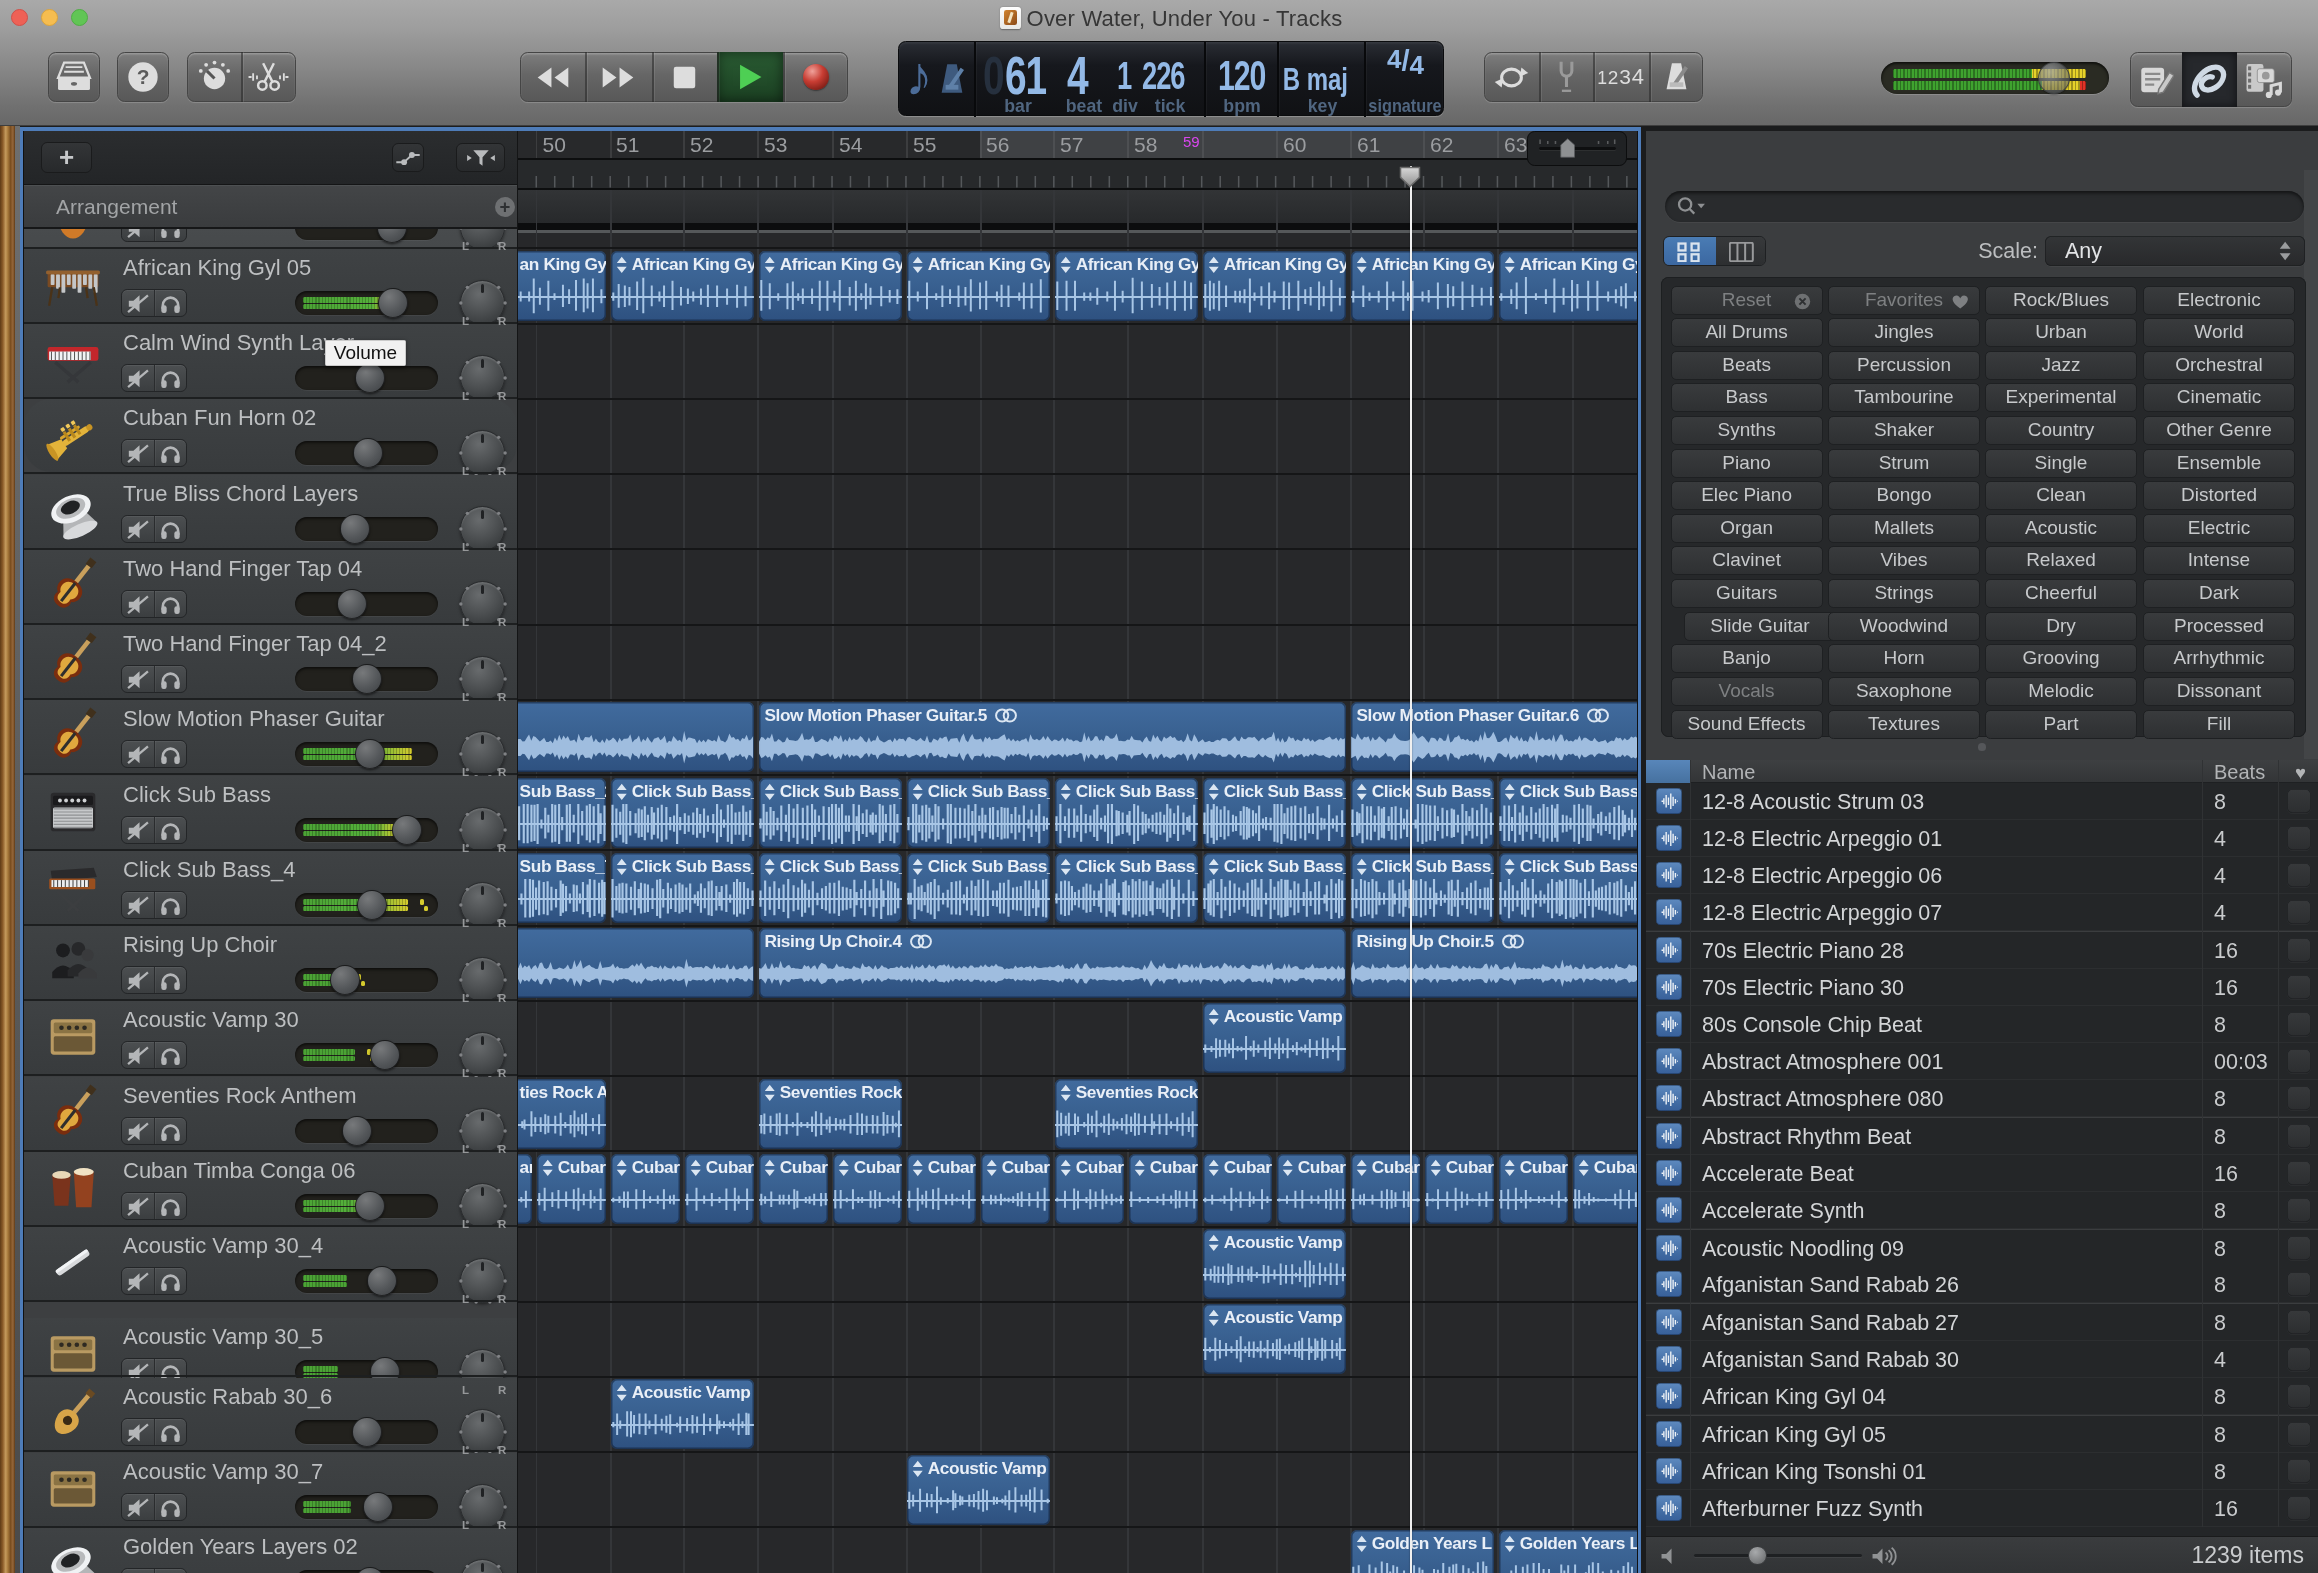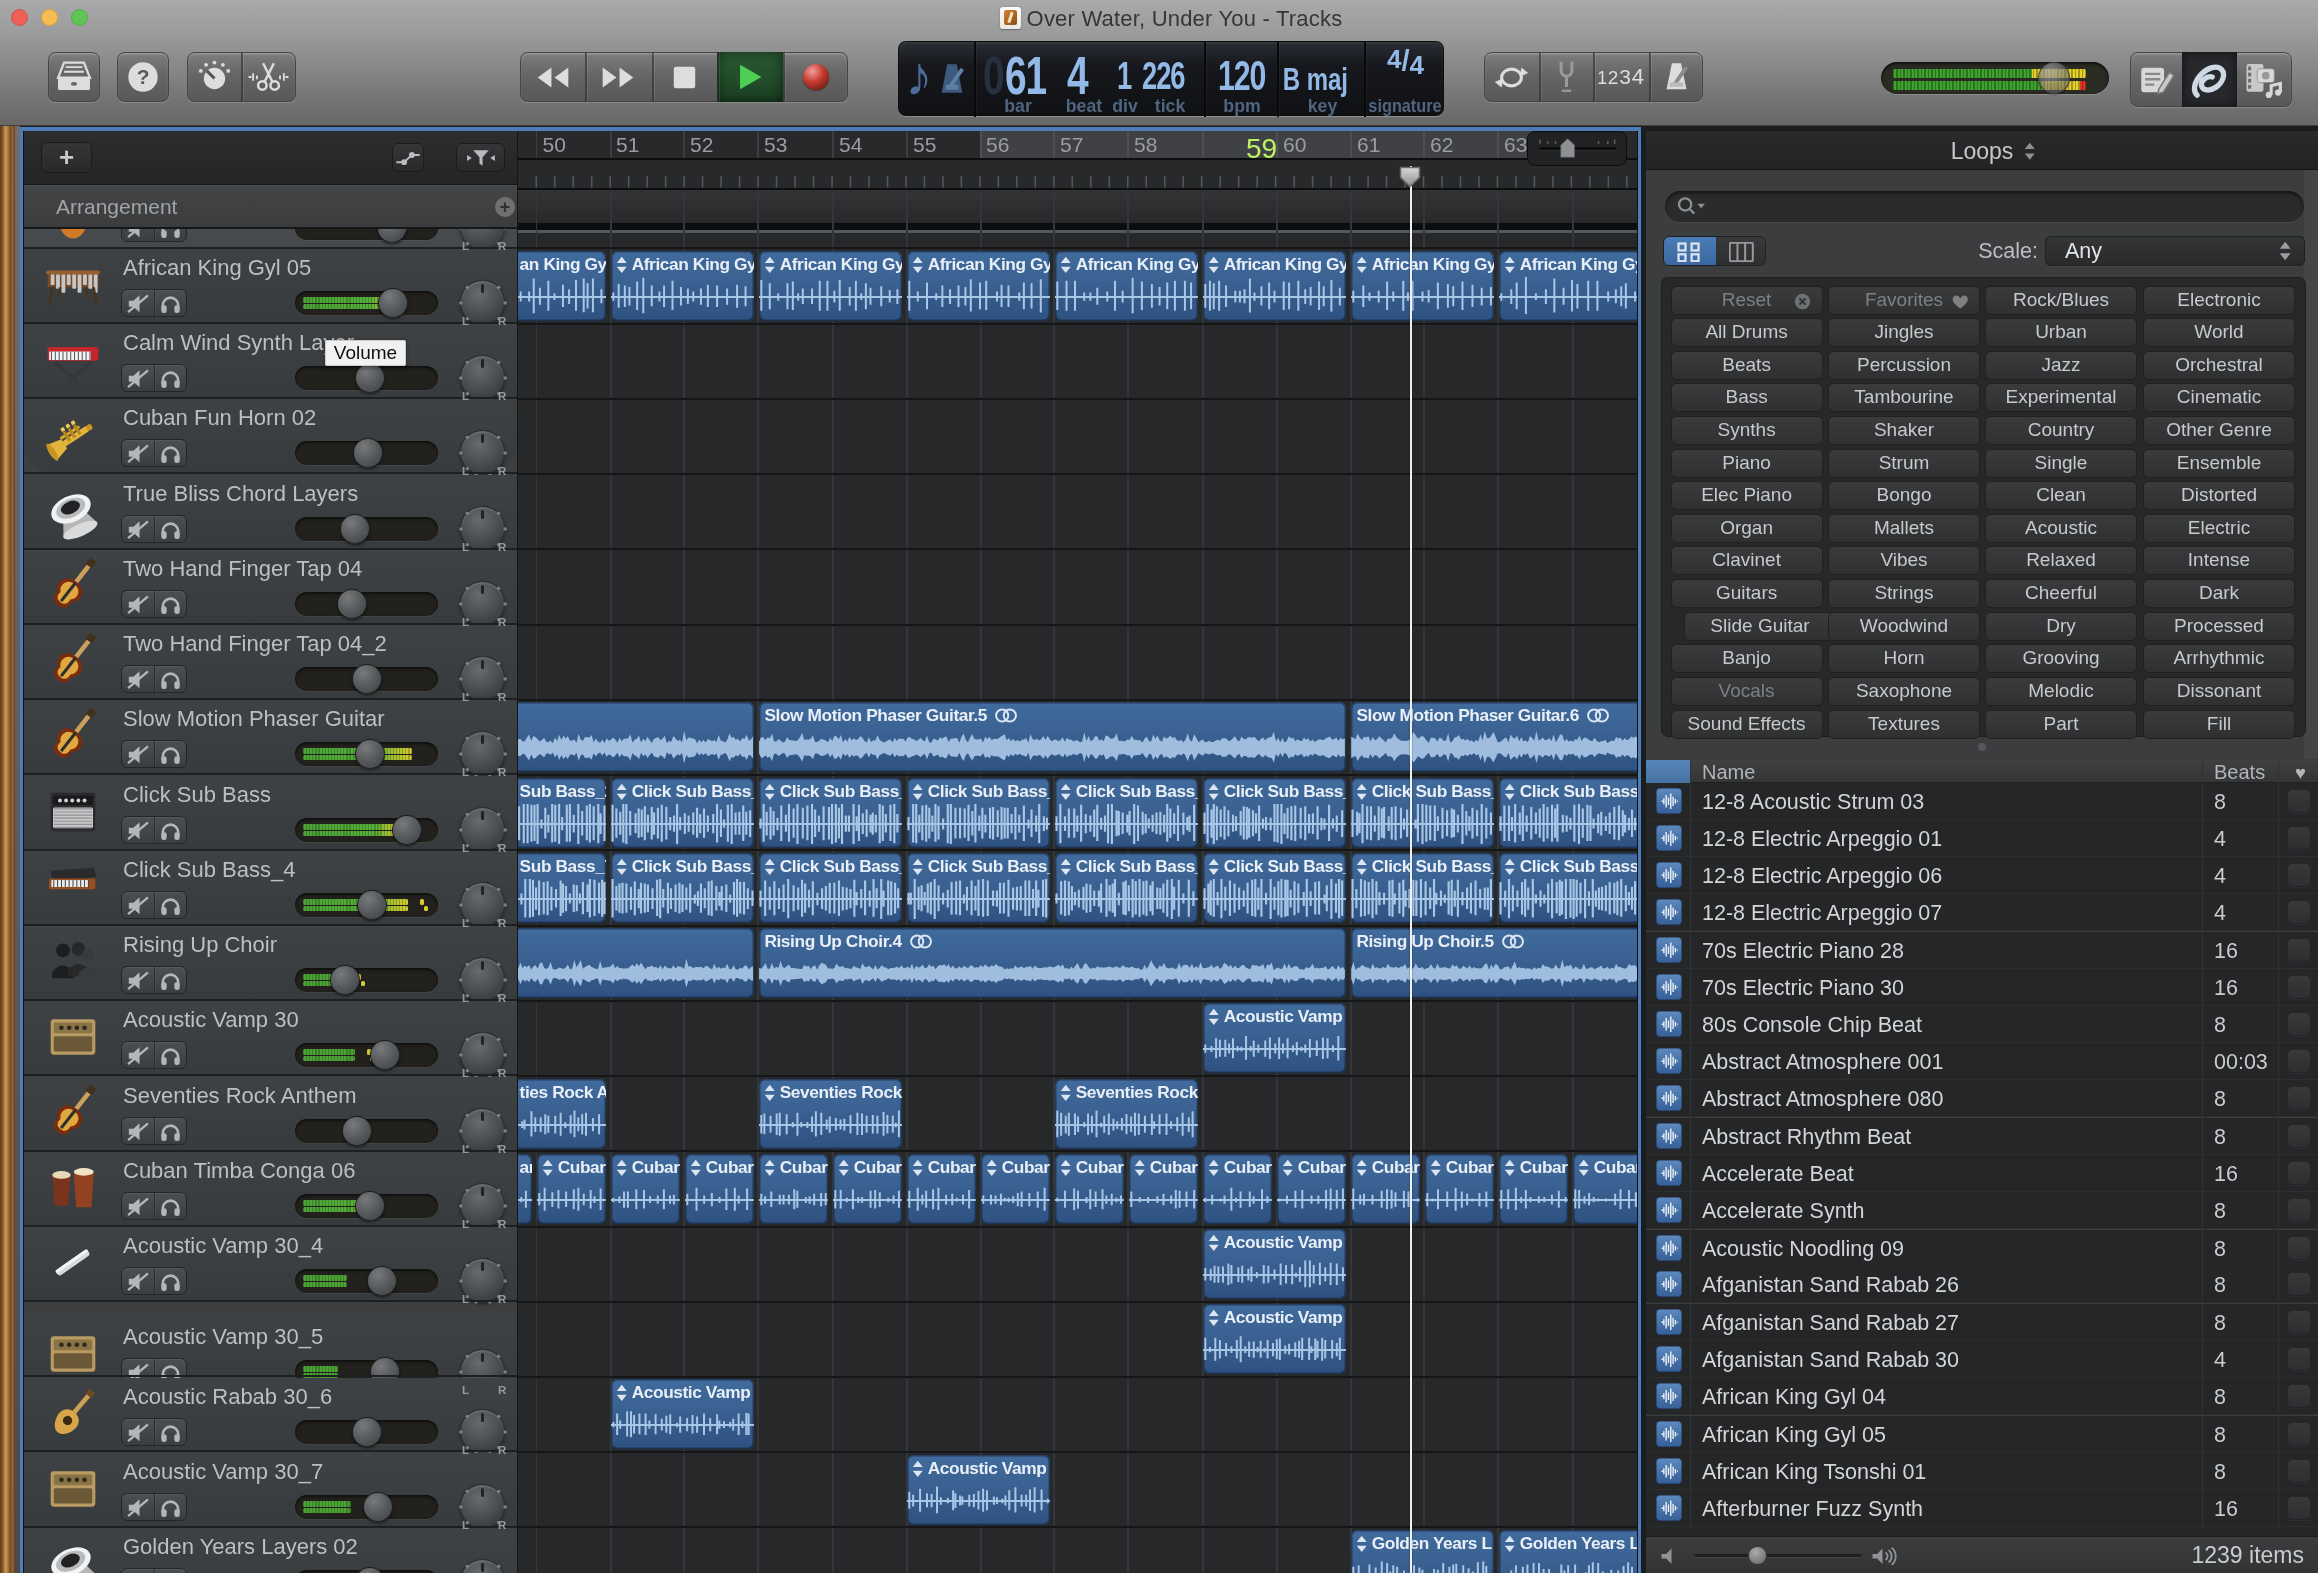--- a/index.html
+++ b/index.html
@@ -1209,21 +1209,21 @@
 <div class="abs" style="left:388px;top:59px;width:1.5px;height:1384px;background:#343639"></div>
 <div class="abs" style="left:468px;top:2.3px;font-size:21px;color:#9b9da0">56</div>
 <div class="abs" style="left:462px;top:0;width:1.5px;height:27px;background:rgba(120,122,124,.25)"></div>
 <div class="abs" style="left:462px;top:59px;width:1.5px;height:1384px;background:#343639"></div>
 <div class="abs" style="left:542px;top:2.3px;font-size:21px;color:#9b9da0">57</div>
 <div class="abs" style="left:535px;top:0;width:1.5px;height:27px;background:rgba(120,122,124,.25)"></div>
 <div class="abs" style="left:535px;top:59px;width:1.5px;height:1384px;background:#343639"></div>
 <div class="abs" style="left:616px;top:2.3px;font-size:21px;color:#9b9da0">58</div>
 <div class="abs" style="left:609px;top:0;width:1.5px;height:27px;background:rgba(120,122,124,.25)"></div>
 <div class="abs" style="left:609px;top:59px;width:1.5px;height:1384px;background:#343639"></div>
-<div class="abs" style="left:728px;top:2.3px;font-size:28px;color:#bef264">59</div>
+<div class="abs" style="left:665px;top:2.3px;font-size:15px;color:#d946ef">59</div>
 <div class="abs" style="left:684px;top:0;width:1.5px;height:27px;background:rgba(120,122,124,.25)"></div>
 <div class="abs" style="left:684px;top:59px;width:1.5px;height:1384px;background:#343639"></div>
 <div class="abs" style="left:765px;top:2.3px;font-size:21px;color:#9b9da0">60</div>
 <div class="abs" style="left:758px;top:0;width:1.5px;height:27px;background:rgba(120,122,124,.25)"></div>
 <div class="abs" style="left:758px;top:59px;width:1.5px;height:1384px;background:#343639"></div>
 <div class="abs" style="left:839px;top:2.3px;font-size:21px;color:#9b9da0">61</div>
 <div class="abs" style="left:832px;top:0;width:1.5px;height:27px;background:rgba(120,122,124,.25)"></div>
 <div class="abs" style="left:832px;top:59px;width:1.5px;height:1384px;background:#343639"></div>
 <div class="abs" style="left:912px;top:2.3px;font-size:21px;color:#9b9da0">62</div>
 <div class="abs" style="left:905px;top:0;width:1.5px;height:27px;background:rgba(120,122,124,.25)"></div>
@@ -1830,26 +1830,20 @@
       <svg class="abs" style="left:32px;top:6.2px" width="15.4" height="20" viewBox="0 0 20 26">
         <path d="M10 1 L19 9 V25 H1 V9 Z" fill="#8e9092" stroke="#55575a"></path>
       </svg>
       <svg class="abs" style="left:9.2px;top:6.2px" width="80" height="6.2" viewBox="0 0 104 8">
         <path d="M4 2 V8 M14 4 V8 M24 4 V8 M80 4 V8 M92 4 V8 M101 2 V8" stroke="#5a5c5e" stroke-width="2"></path>
       </svg>
     </div>
 </div>
 <div class="abs" style="left:1641px;top:126px;width:678px;height:1448px;background:#1b1c1d"></div>
 <div id="loops" class="abs">
-<div class="abs" style="left:0;top:0;width:672px;height:39px;background:linear-gradient(180deg,#2a2a2c,#232325);border-bottom:0.8px solid #151617">
-      <div class="abs" style="left:0;top:7px;width:672px;text-align:center;font-size:23px;color:#c6c8ca">Loops</div>
-      <svg class="abs" style="left:378px;top:10.8px" width="11.5" height="18.5" viewBox="0 0 16 26">
-        <path d="M8 1 L15 10 H1 Z M8 25 L15 16 H1 Z" fill="#8e9092"></path>
-      </svg>
-    </div>
 <div class="abs" style="left:658px;top:39px;width:14.6px;height:589px;background:#434547"></div>
 <div class="abs" style="left:19px;top:60px;width:639px;height:31px;border-radius:15.4px;background:#292b2d;box-shadow:inset 0 2.3px 3.8px rgba(0,0,0,.55),0 0.8px 0 rgba(255,255,255,.07)">
       <svg class="abs" style="left:10.8px;top:5.4px" width="32" height="20" viewBox="0 0 42 26">
         <circle cx="12" cy="11" r="8" fill="none" stroke="#8e9092" stroke-width="3"></circle>
         <line x1="18" y1="17" x2="24" y2="23" stroke="#8e9092" stroke-width="3"></line>
         <path d="M28 10 l5 6 5 -6z" fill="#8e9092"></path>
       </svg>
     </div>
 <div class="abs" style="left:17px;top:105px;width:103px;height:30px;border-radius:6.2px;border:0.8px solid #1e2022;overflow:hidden">
       <div class="abs" style="left:0;top:0;width:52px;height:30px;background:linear-gradient(180deg,#4a7cb4,#3a66a0)">

